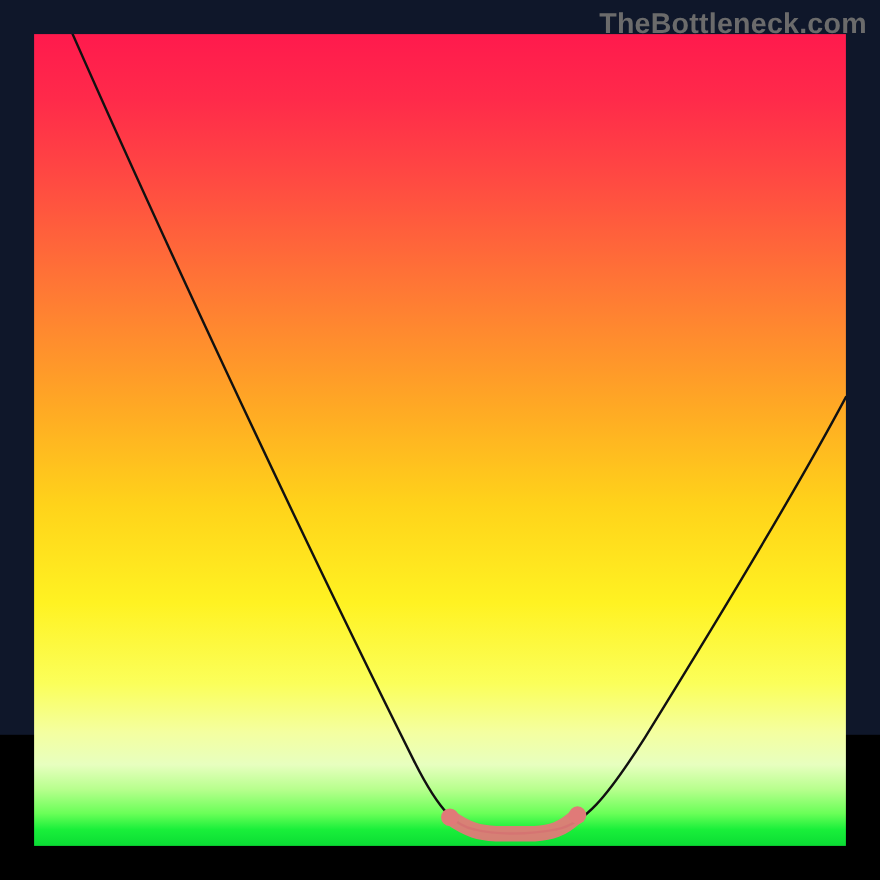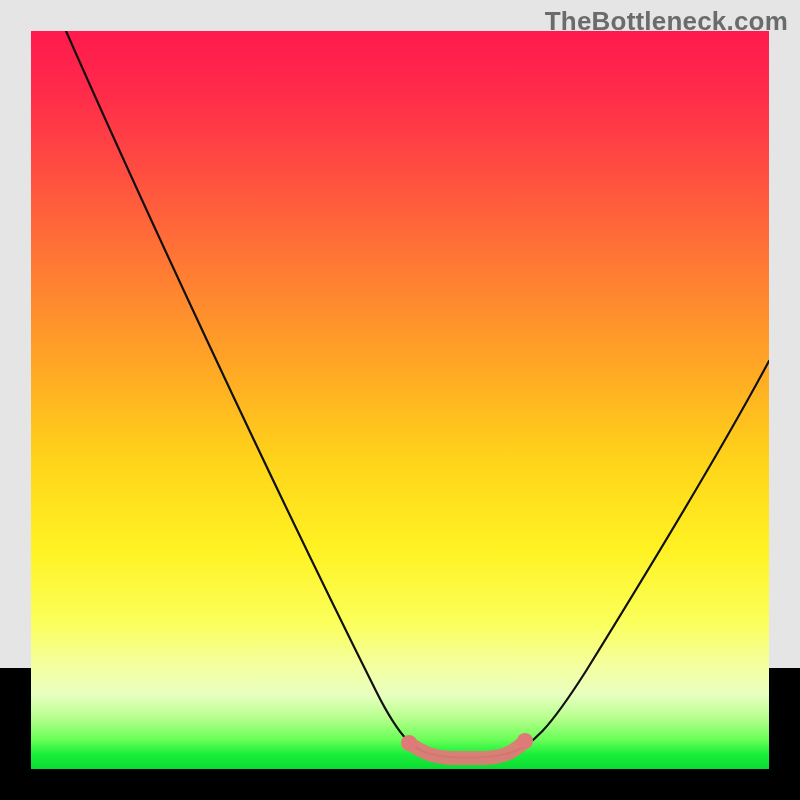--- a/index.html
+++ b/index.html
@@ -8,21 +8,21 @@
     width: 800px;
     height: 800px;
     background: #000;
     overflow: hidden;
     font-family: Arial, Helvetica, sans-serif;
   }
   .frame {
     position: relative;
     width: 800px;
     height: 668px;
-    background: #e5e5e5;
+    background: #0f172a;
   }
   .watermark {
     position: absolute;
     top: 6px;
     right: 12px;
     color: #6b6b6b;
     font-size: 26px;
     font-weight: 600;
     letter-spacing: 0.2px;
     z-index: 30;

